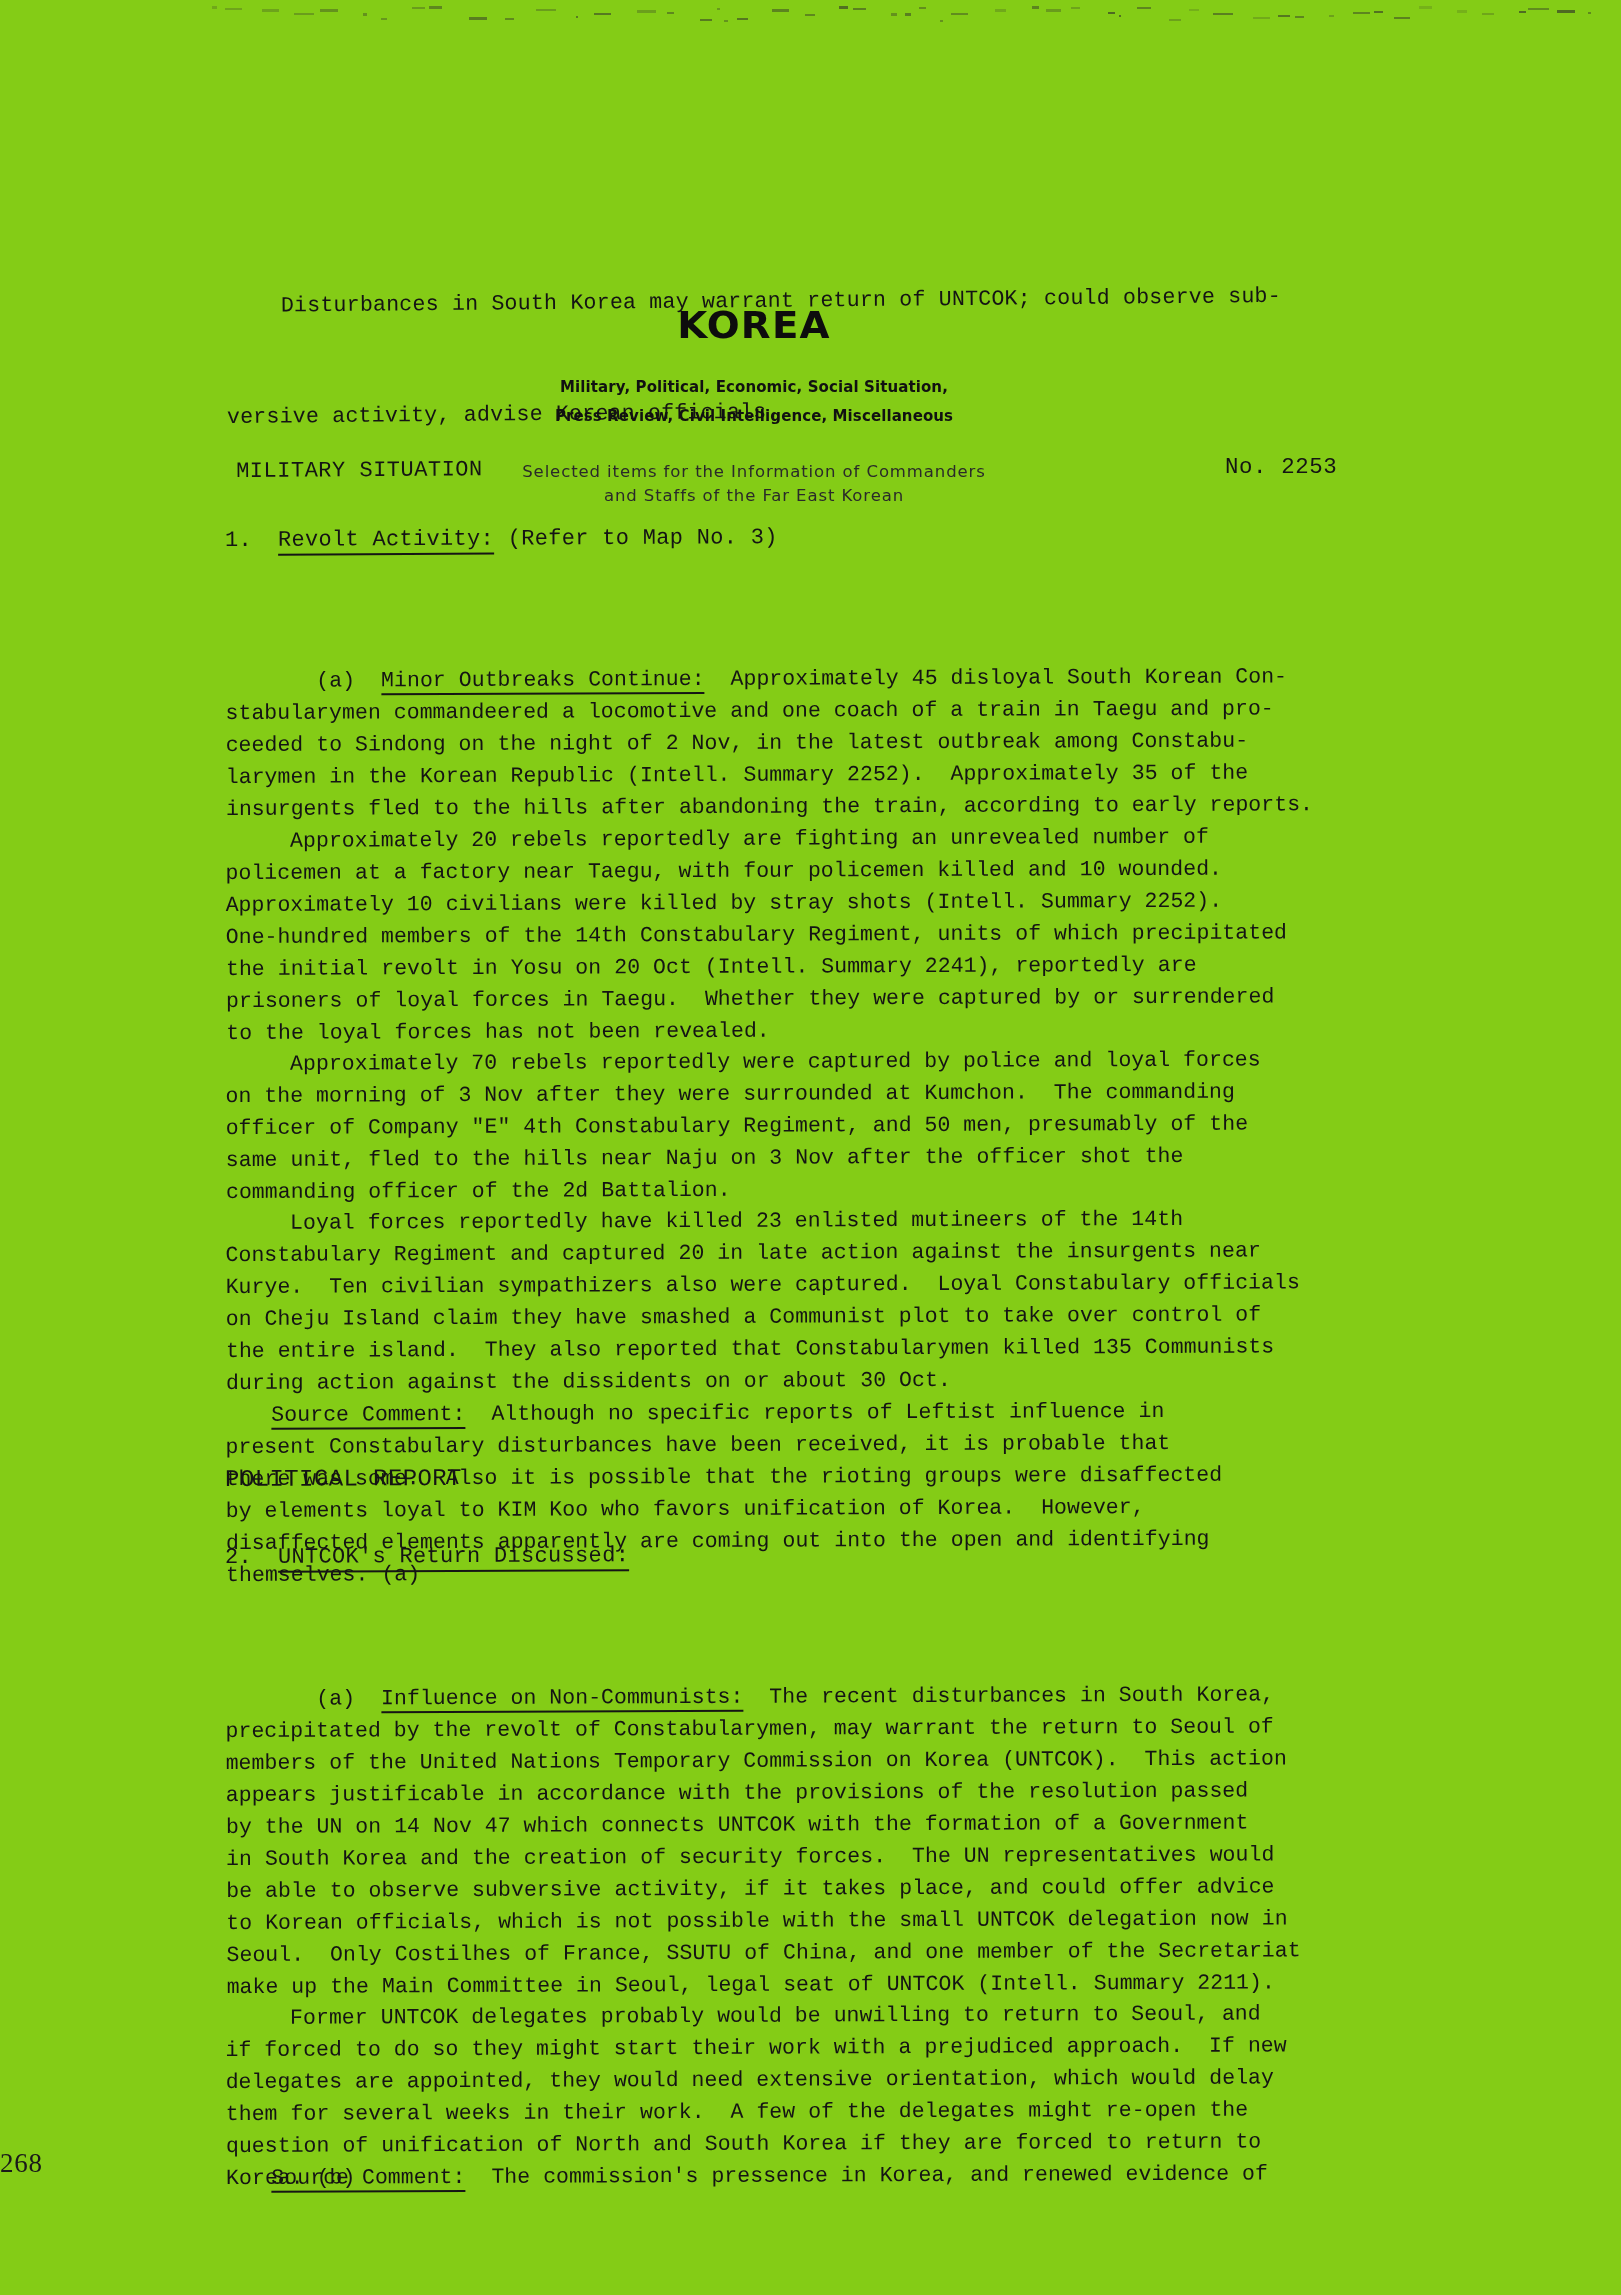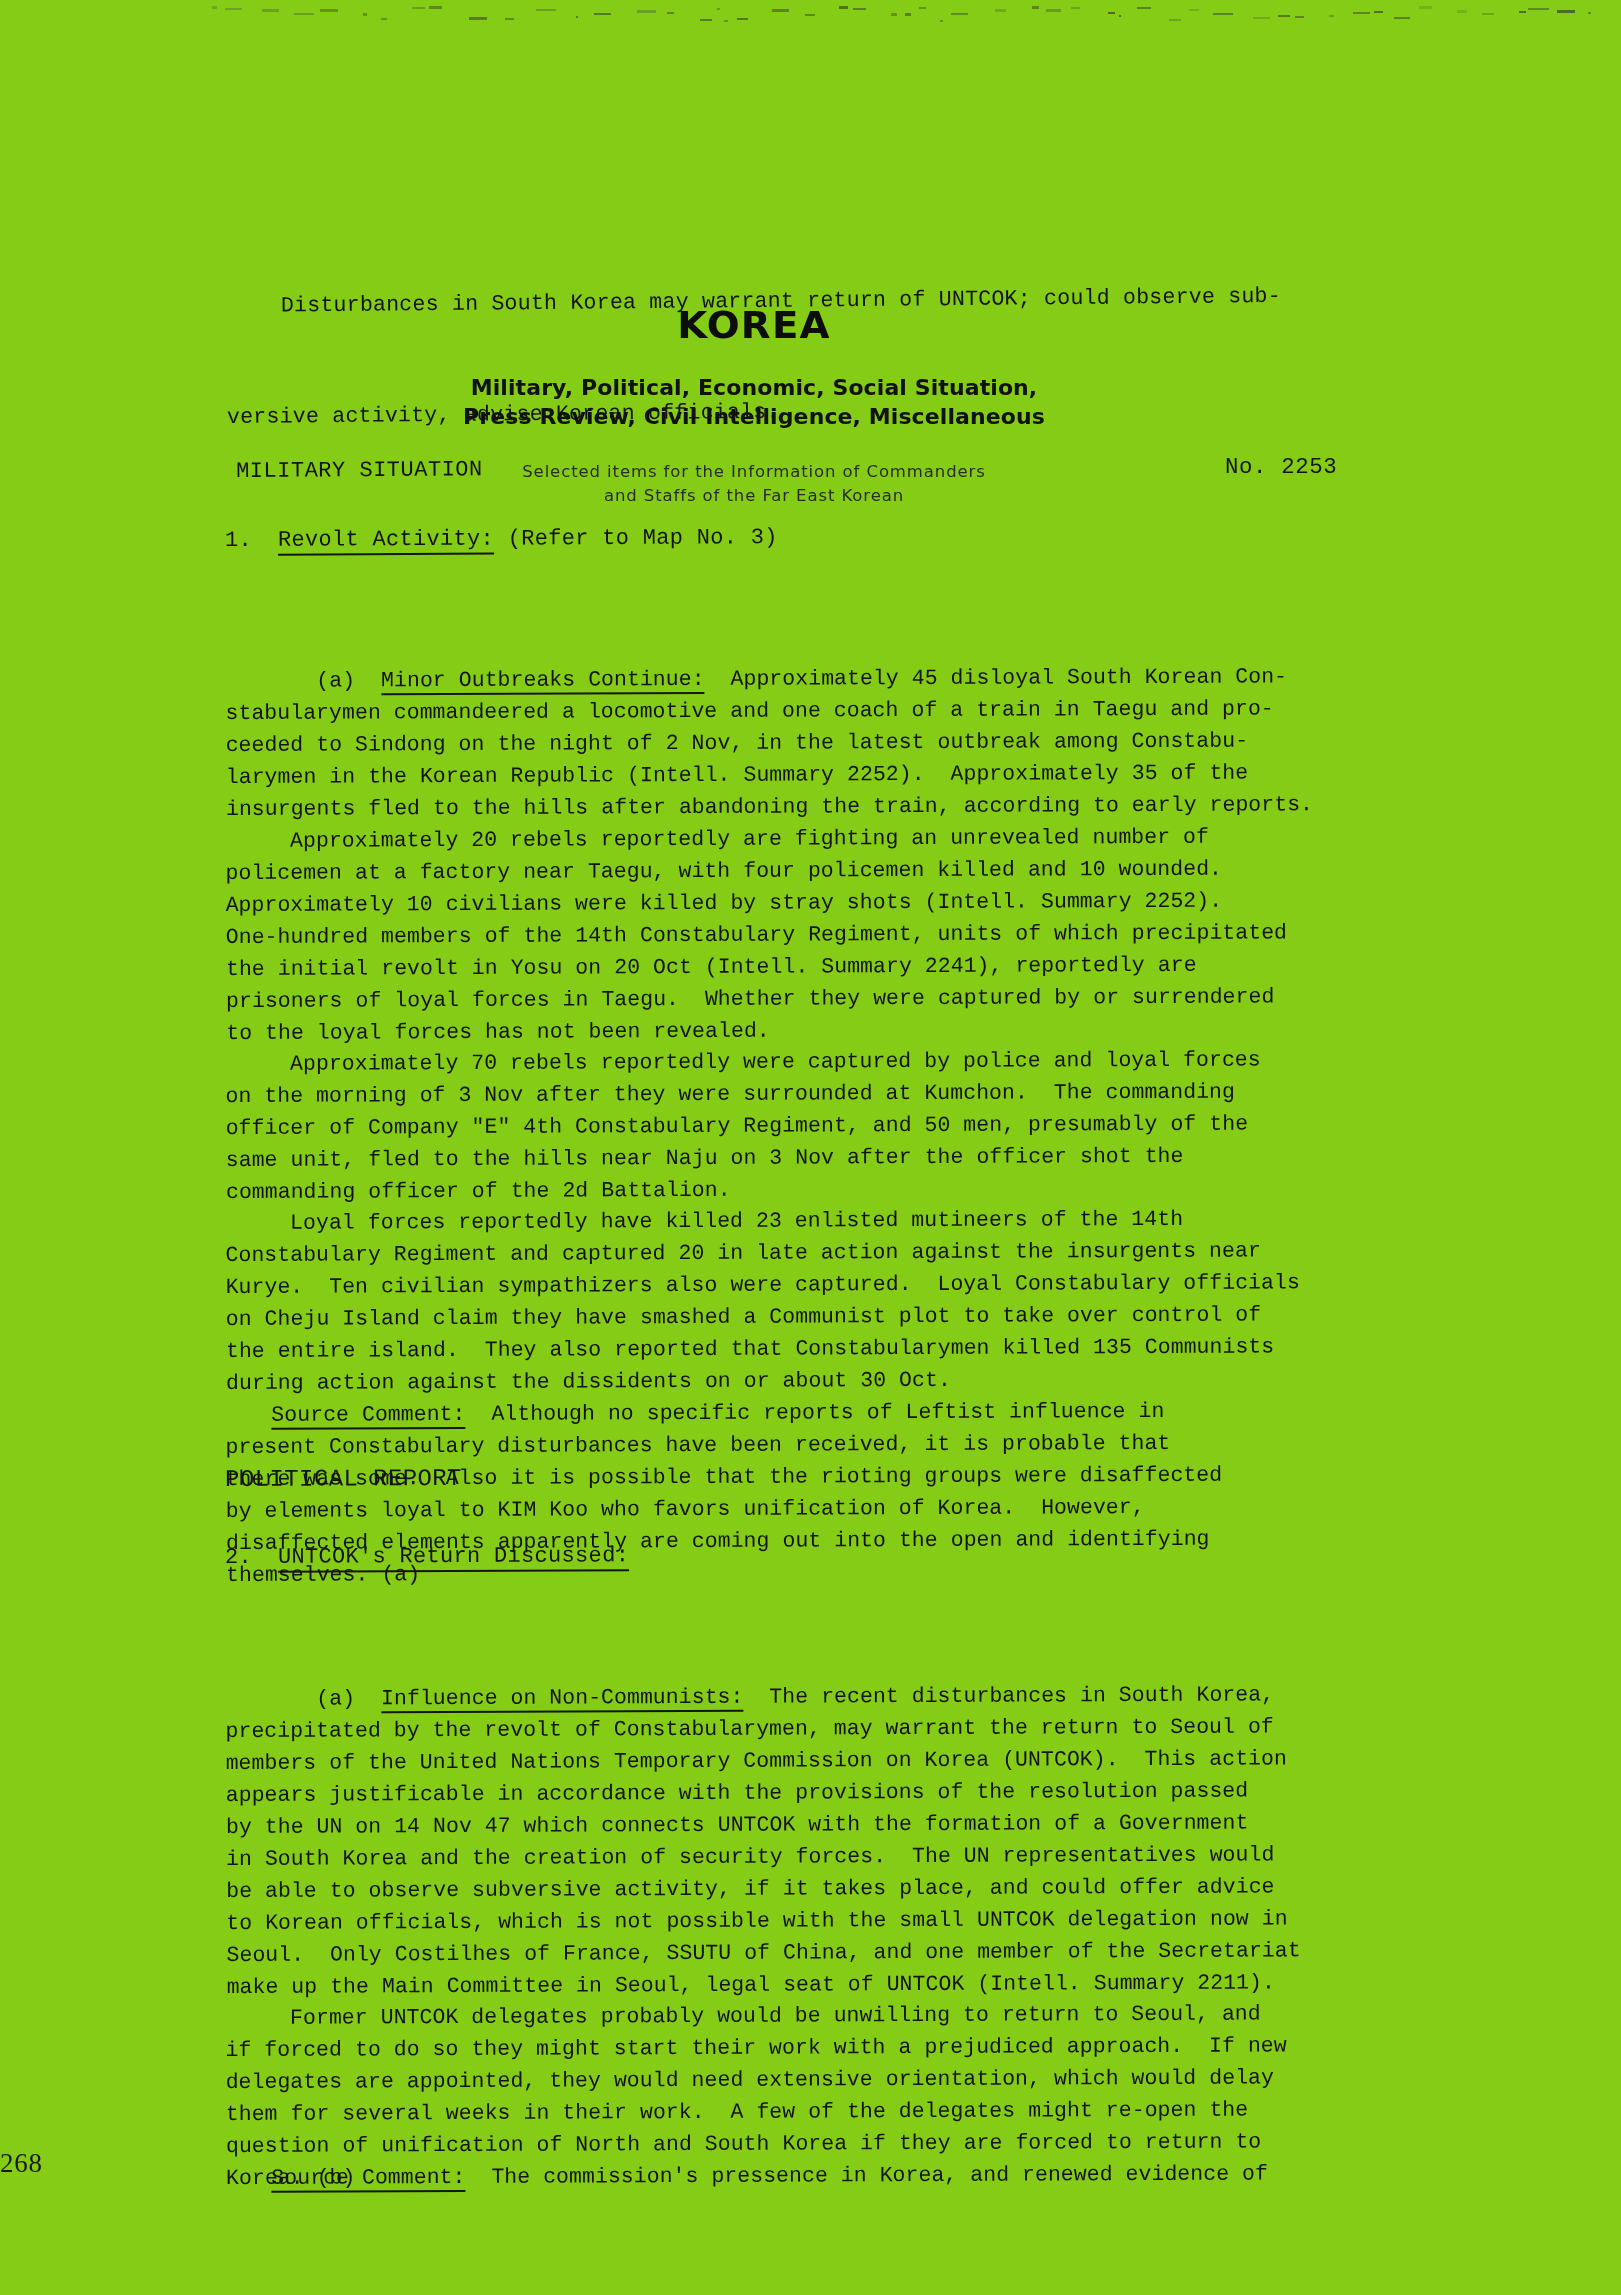--- a/index.html
+++ b/index.html
@@ -72,21 +72,21 @@
     font-size: 38px;
     letter-spacing: 1.2px;
     color: #0d0d0d;
     line-height: 1.06;
     transform: scaleX(1.02);
   }
   .masthead-sub {
     margin-top: 28px;
     font-family: "DejaVu Sans", "Liberation Sans", sans-serif;
     font-weight: bold;
-    font-size: 22px;
+    font-size: 15px;
     line-height: 29px;
     letter-spacing: 0.1px;
     color: #111;
   }
   .masthead-sub span { display: block; }
   .masthead-note {
     margin-top: 29px;
     font-family: "DejaVu Sans", "Liberation Sans", sans-serif;
     font-size: 16.5px;
     line-height: 24px;

